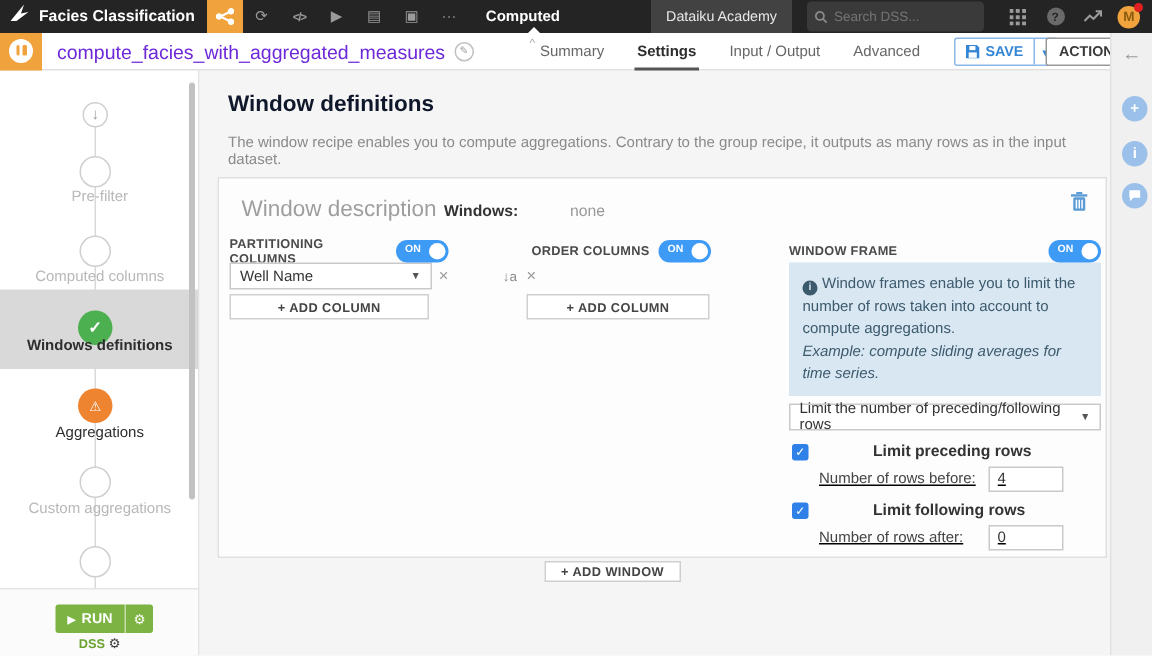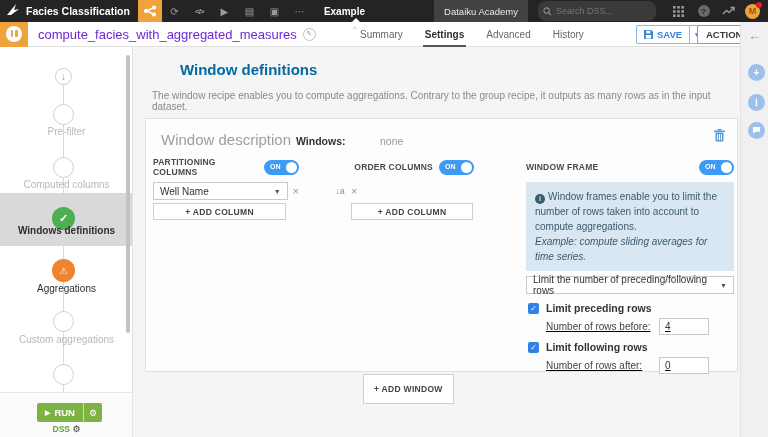--- a/index.html
+++ b/index.html
@@ -10,21 +10,21 @@
   .navbar { position:absolute; left:0; top:0; width:768px; height:22px; background:#242424; display:flex; align-items:center; z-index:30; }
   .nb-logo { width:26px; text-align:center; }
   .nb-proj { color:#fff; font-size:10.5px; font-weight:700; margin-right:8px; white-space:nowrap; }
   .nb-flow { width:24px; height:22px; background:#F0A33C; display:flex; align-items:center; justify-content:center; }
   .nb-ic { width:25px; height:22px; display:flex; align-items:center; justify-content:center; color:#9a9a9a; font-size:10px; }
   .nb-code { font-size:8px; letter-spacing:-1px; font-weight:700; }
   .nb-recipes { color:#fff; font-size:10px; font-weight:700; margin-left:12px; position:relative; }
   .nb-notch { position:absolute; left:352px; bottom:0; width:0; height:0; border-left:4px solid transparent; border-right:4px solid transparent; border-bottom:4px solid #ffffff; }
   .nb-right { margin-left:auto; display:flex; align-items:center; height:22px; }
   .nb-academy { background:#424242; color:#e8e8e8; font-size:9.5px; height:22px; display:flex; align-items:center; padding:0 10px; margin-right:10px; }
-  .nb-search { width:118px; height:20px; background:#3a3a3a; border-radius:8px; display:flex; align-items:center; padding:0 5px; margin-right:10px; }
+  .nb-search { width:118px; height:20px; background:#3a3a3a; border-radius:3px; display:flex; align-items:center; padding:0 5px; margin-right:10px; }
   .nb-search input { background:transparent; border:none; outline:none; color:#bbb; font-size:9px; width:95px; margin-left:4px; font-family:"Liberation Sans",sans-serif; }
   .nb-help { width:12px; height:12px; border-radius:50%; background:#6a6a6a; color:#242424; font-size:8px; font-weight:700; display:flex; align-items:center; justify-content:center; }
   .nb-avatar { position:relative; width:15px; height:15px; border-radius:50%; background:#F0A33C; color:#8a5a10; font-size:9px; font-weight:700; display:flex; align-items:center; justify-content:center; margin:0 8px 0 4px; }
   .nb-dot { position:absolute; right:-2px; top:-2px; width:6px; height:6px; border-radius:50%; background:#e02020; }
 
   
   .header { position:absolute; left:0; top:22px; width:768px; height:25px; background:#ffffff; border-bottom:1px solid #e0e0e0; display:flex; align-items:center; z-index:20; }
   .hd-recipeicon { width:28px; height:25px; background:#F0A33C; position:relative; flex:0 0 28px; }
   .hd-circle { position:absolute; left:6px; top:4px; width:16px; height:16px; background:#fff; border-radius:50%; display:flex; align-items:center; justify-content:center; gap:2px; }
   .hd-bar { width:2.5px; height:7px; background:#F0A33C; border-radius:1px; }
@@ -62,29 +62,29 @@
   .run-btn { position:absolute; left:37px; top:10px; height:19px; background:#7CB342; border-radius:2px; display:flex; align-items:center; color:#fff; }
   .run-main { display:flex; align-items:center; gap:4px; font-size:9.5px; font-weight:700; padding:0 8px; }
   .run-play { font-size:7px; }
   .run-gear { border-left:1px solid rgba(255,255,255,.55); padding:0 5px; font-size:9px; height:100%; display:flex; align-items:center; }
   .dss-row { position:absolute; left:0; top:31px; width:133px; text-align:center; font-size:8.5px; }
   .dss-txt { color:#6aa332; font-weight:700; }
   .dss-gear { color:#3a3a3a; font-size:9px; }
 
   
   .content { position:absolute; left:134px; top:47px; width:606px; height:390px; background:#f5f5f5; }
-  .ct-title { position:absolute; left:18px; top:14px; font-size:15px; font-weight:700; color:#0369a1;margin-left:28px; }
+  .ct-title { position:absolute; left:18px; top:14px; font-size:15px; font-weight:700; color:#0f172a; }
   .ct-desc { position:absolute; left:18px; top:43px; font-size:10px; color:#8a8a8a; width:580px; }
   .panel { position:absolute; left:11px; top:71px; width:593px; height:254px; background:#fdfdfd; border:1px solid #e0e0e0; }
   .pn-title { position:absolute; left:15px; top:12px; font-size:15px; color:#9e9e9e; }
   .pn-prefix-l { position:absolute; left:150px; top:16px; font-size:10.5px; font-weight:700; color:#333; }
   .pn-prefix-v { position:absolute; left:186px; top:16px; font-size:10.5px; color:#999;padding-left:48px; }
   .pn-trash { position:absolute; right:12px; top:9px; color:#5B9BD5; }
 
-  .colhdr { display:flex; align-items:center; justify-content:flex-end; gap:6px; height:16px; margin-bottom:7px; }
+  .colhdr { display:flex; align-items:center; justify-content:flex-end; gap:6px; height:16px; }
   .colhdr .lbl { font-size:8.5px; font-weight:700; color:#4a4a4a; letter-spacing:.2px; }
   .toggle { width:35px; height:15px; background:#3D9AF5; border-radius:8px; position:relative; flex:0 0 35px; }
   .toggle .t-on { position:absolute; left:6px; top:3px; color:#fff; font-size:7px; font-weight:700; }
   .toggle .knob { position:absolute; right:2px; top:2px; width:11px; height:11px; background:#fff; border-radius:50%; }
 
   .col { position:absolute; top:40px; }
   .col1 { left:7px; width:146px; }
   .col2 { left:188px; width:140px; }
   .col3 { left:380px; width:208px; }
 
@@ -97,26 +97,26 @@
   .col1 .addbtn { width:133px; }
   .col2 .addbtn { width:122px; }
 
   .infobox { background:#D9E7F2; color:#3C5A6D; font-size:10px; line-height:1.5; padding:7px 9px; margin-bottom:5px; }
   .infobox .em { font-style:italic; }
   .info-badge { display:inline-flex; width:10px; height:10px; border-radius:50%; background:#3C5A6D; color:#D9E7F2; font-size:7px; font-weight:700; align-items:center; justify-content:center; margin-right:3px; vertical-align:-1px; }
   .framesel { height:18px; background:#fff; border:1px solid #c9c9c9; display:flex; align-items:center; padding:0 6px; font-size:10px; color:#333; margin-bottom:6px; }
   .framesel .caret { margin-left:auto; font-size:7px; color:#555; }
   .chkrow { display:flex; align-items:center; gap:7px; height:16px; margin:2px 0 2px 2px; }
   .chk { width:11px; height:11px; background:#2F81E8; border-radius:2px; color:#fff; font-size:8px; display:flex; align-items:center; justify-content:center; }
-  .chklbl { font-size:10.5px; font-weight:700; color:#333; }
+  .chklbl { font-size:10.5px; font-weight:700; color:#333;margin-left:36px; }
   .numrow { display:flex; align-items:center; height:17px; margin:2px 0 4px 20px;text-decoration:underline; }
   .numlbl { font-size:10px; color:#444; width:110px; }
   .numrow input { width:50px; height:17px; border:1px solid #c9c9c9; font-size:10px; padding-left:5px; color:#333; font-family:"Liberation Sans",sans-serif; margin-left:3px; }
 
-  .addwindow { position:absolute; left:229px; top:327px; height:30px; padding:0 10px; background:#fff; border:1px solid #cfcfcf; display:flex; align-items:center; font-size:8.5px; font-weight:700; color:#444; letter-spacing:.3px; }
+  .addwindow { position:absolute; left:229px; top:327px; height:14px; padding:0 10px; background:#fff; border:1px solid #cfcfcf; display:flex; align-items:center; font-size:8.5px; font-weight:700; color:#444; letter-spacing:.3px; }
 </style>
 </head>
 <body>
 
 <div id="app">
 
   <div class="navbar">
     <span class="nb-logo">
       <svg width="14" height="13" viewBox="0 0 14 13">
           <path d="M1 12 L10 1 L8 7 L13 6 L5 12 Z" fill="#ffffff"></path>
@@ -132,21 +132,21 @@
             <path d="M3 6 L9 3 M3 6 L9 9" fill="none"></path>
           </g>
         </svg>
     </span>
     <span class="nb-ic">⟳</span>
     <span class="nb-ic nb-code">&lt;/&gt;</span>
     <span class="nb-ic">▶</span>
     <span class="nb-ic">▤</span>
     <span class="nb-ic">▣</span>
     <span class="nb-ic">···</span>
-    <span class="nb-recipes">Example</span>
+    <span class="nb-recipes">Computed</span>
     <div class="nb-notch"></div>
     <div class="nb-right">
       <span class="nb-academy">Dataiku Academy</span>
       <span class="nb-search">
         <svg width="9" height="9" viewBox="0 0 10 10">
             <circle cx="4" cy="4" r="3" fill="none" stroke="#8a8a8a" stroke-width="1.3"></circle>
             <path d="M6.4 6.4 L9 9" stroke="#8a8a8a" stroke-width="1.3"></path>
           </svg>
         <input placeholder="Search DSS..." style="">
       </span>
@@ -186,20 +186,21 @@
       <div class="hd-circle">
           <span class="hd-bar"></span>
           <span class="hd-bar"></span>
         </div>
     </div>
     <span class="hd-title">compute_facies_with_aggregated_measures</span>
     <span class="hd-edit">✎</span>
     <div class="hd-tabs">
       <span class="hd-tab">Summary</span>
       <span class="hd-tab active">Settings</span>
+      <span class="hd-tab">Input / Output</span>
       <span class="hd-tab">Advanced</span>
       <span class="hd-tab">History</span>
     </div>
     <div class="hd-save">
       <span class="seg1">
         <svg width="9" height="9" viewBox="0 0 10 10">
             <path d="M0 0 H8 L10 2 V10 H0 Z" fill="#3385D6"></path>
             <rect x="2" y="5.5" width="6" height="4" fill="#fff"></rect>
             <rect x="2.5" y="0.8" width="4.5" height="3" fill="#fff"></rect>
           </svg>

